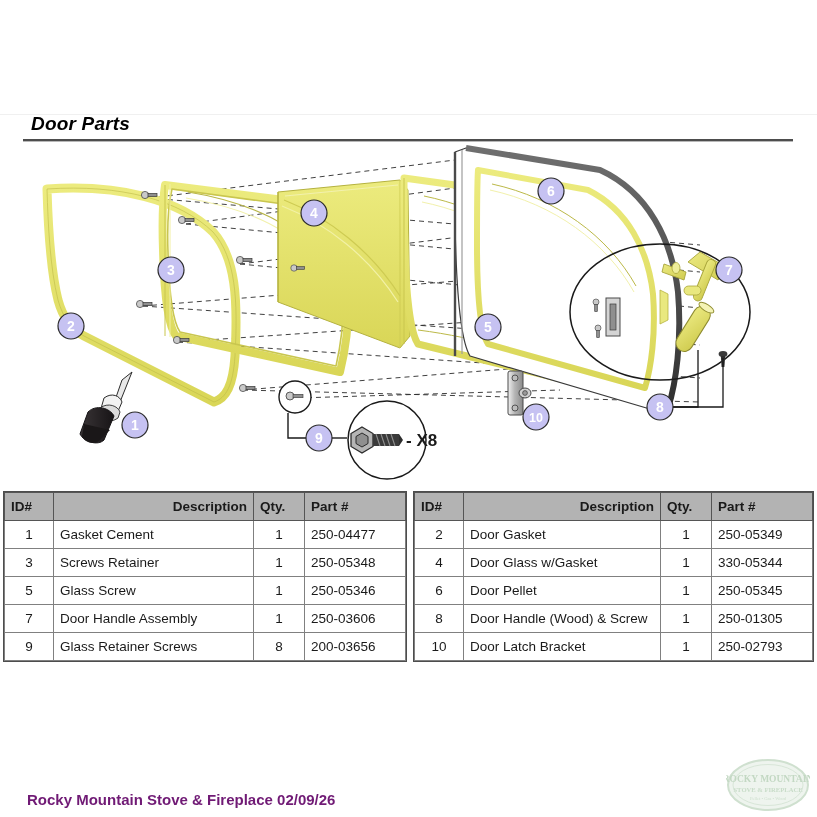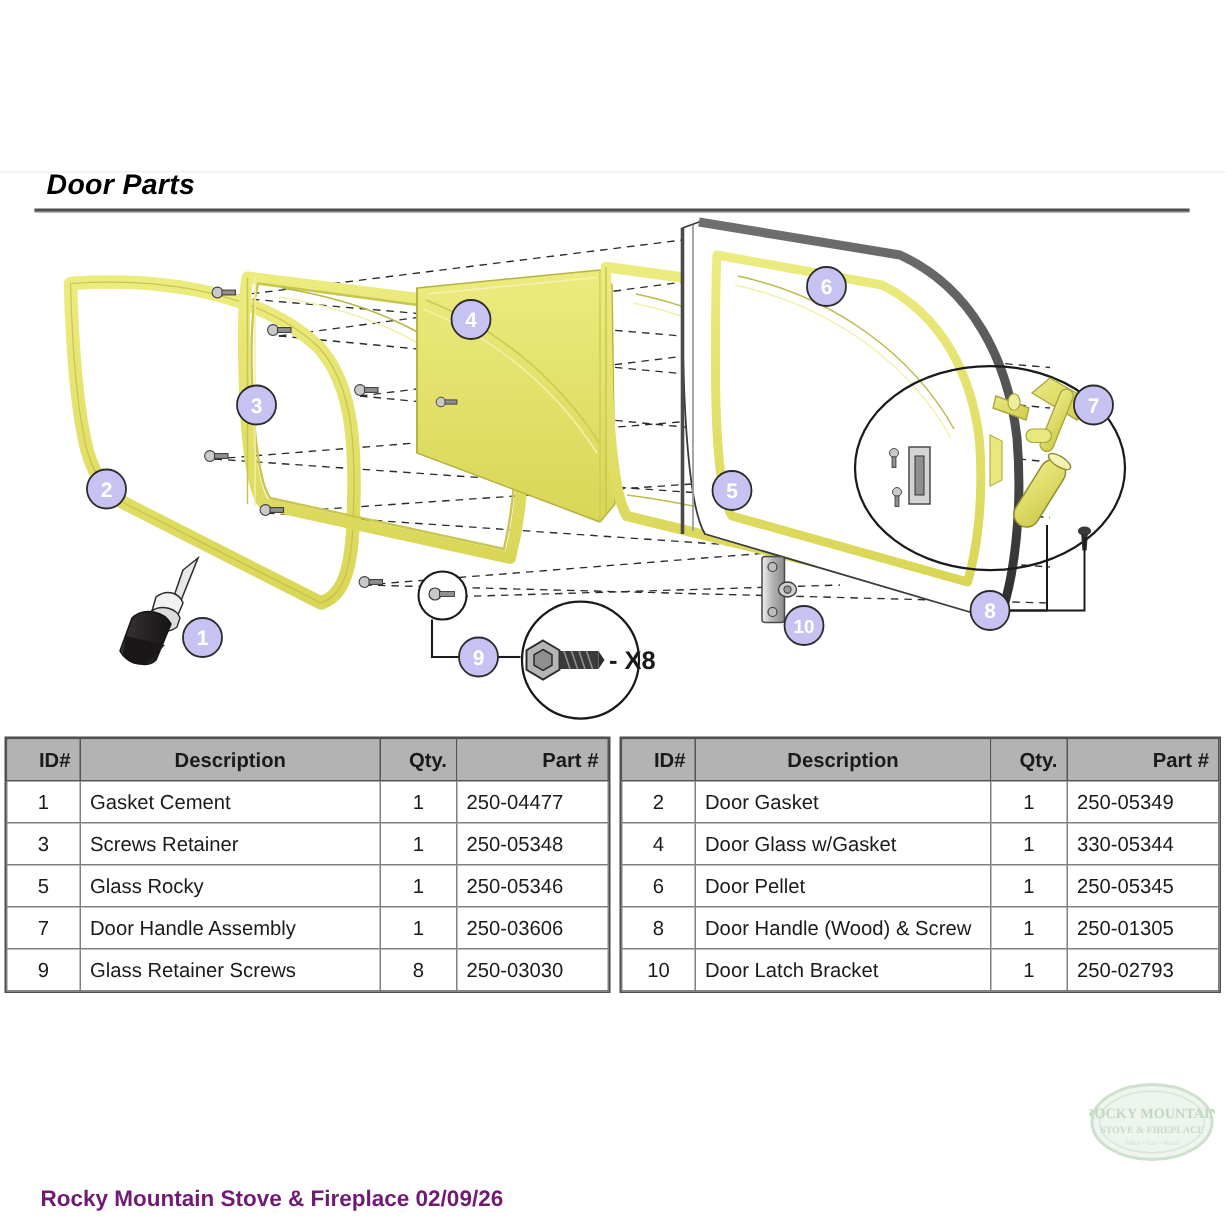--- a/index.html
+++ b/index.html
@@ -53,41 +53,41 @@
     border:1px solid #808080;
     padding:0 6px;
     height:27px;
     line-height:27px;
     overflow:hidden;
     white-space:nowrap;
   }
   table.parts thead th{
     background:#b3b3b3;
     font-weight:bold;
-    text-align:right;
+    text-align:left;
     border-color:#555;
     font-size:13.5px;
   }
   table.parts tbody td{background:#fff;}
   .c-id{width:36px;text-align:center;}
   .c-desc{text-align:left;}
   .c-qty{width:38px;text-align:center;}
   .c-part{width:88px;}
-  table.parts thead th.c-desc{text-align:center;}
+  table.parts thead th.c-desc{text-align:right;}
   table.parts{outline:1px solid #4d4d4d;outline-offset:0;}
 
   
   .footer-text{
     position:absolute;left:27px;top:791px;
     font-size:15px;font-weight:bold;
     color:#701a75;
     white-space:nowrap;
   }
   .footer-logo{
-    position:absolute;left:726px;top:720px;width:84px;height:56px;
+    position:absolute;left:726px;top:757px;width:84px;height:56px;
   }
 </style>
 </head>
 <body>
 
 <div class="page">
 
   <div class="faint-rule"></div>
   <div class="page-title">Door Parts</div>
   <div class="title-rule"></div>
@@ -370,35 +370,35 @@
             <td class="c-part">250-04477</td>
           </tr>
           <tr>
             <td class="c-id">3</td>
             <td class="c-desc">Screws Retainer</td>
             <td class="c-qty">1</td>
             <td class="c-part">250-05348</td>
           </tr>
           <tr>
             <td class="c-id">5</td>
-            <td class="c-desc">Glass Rocky</td>
+            <td class="c-desc">Glass Screw</td>
             <td class="c-qty">1</td>
             <td class="c-part">250-05346</td>
           </tr>
           <tr>
             <td class="c-id">7</td>
             <td class="c-desc">Door Handle Assembly</td>
             <td class="c-qty">1</td>
             <td class="c-part">250-03606</td>
           </tr>
           <tr>
             <td class="c-id">9</td>
             <td class="c-desc">Glass Retainer Screws</td>
             <td class="c-qty">8</td>
-            <td class="c-part">250-03030</td>
+            <td class="c-part">200-03656</td>
           </tr>
         </tbody>
     </table>
 
     <table class="parts right">
       <thead>
         <tr>
           <th class="c-id">ID#</th>
           <th class="c-desc">Description</th>
           <th class="c-qty">Qty.</th>

